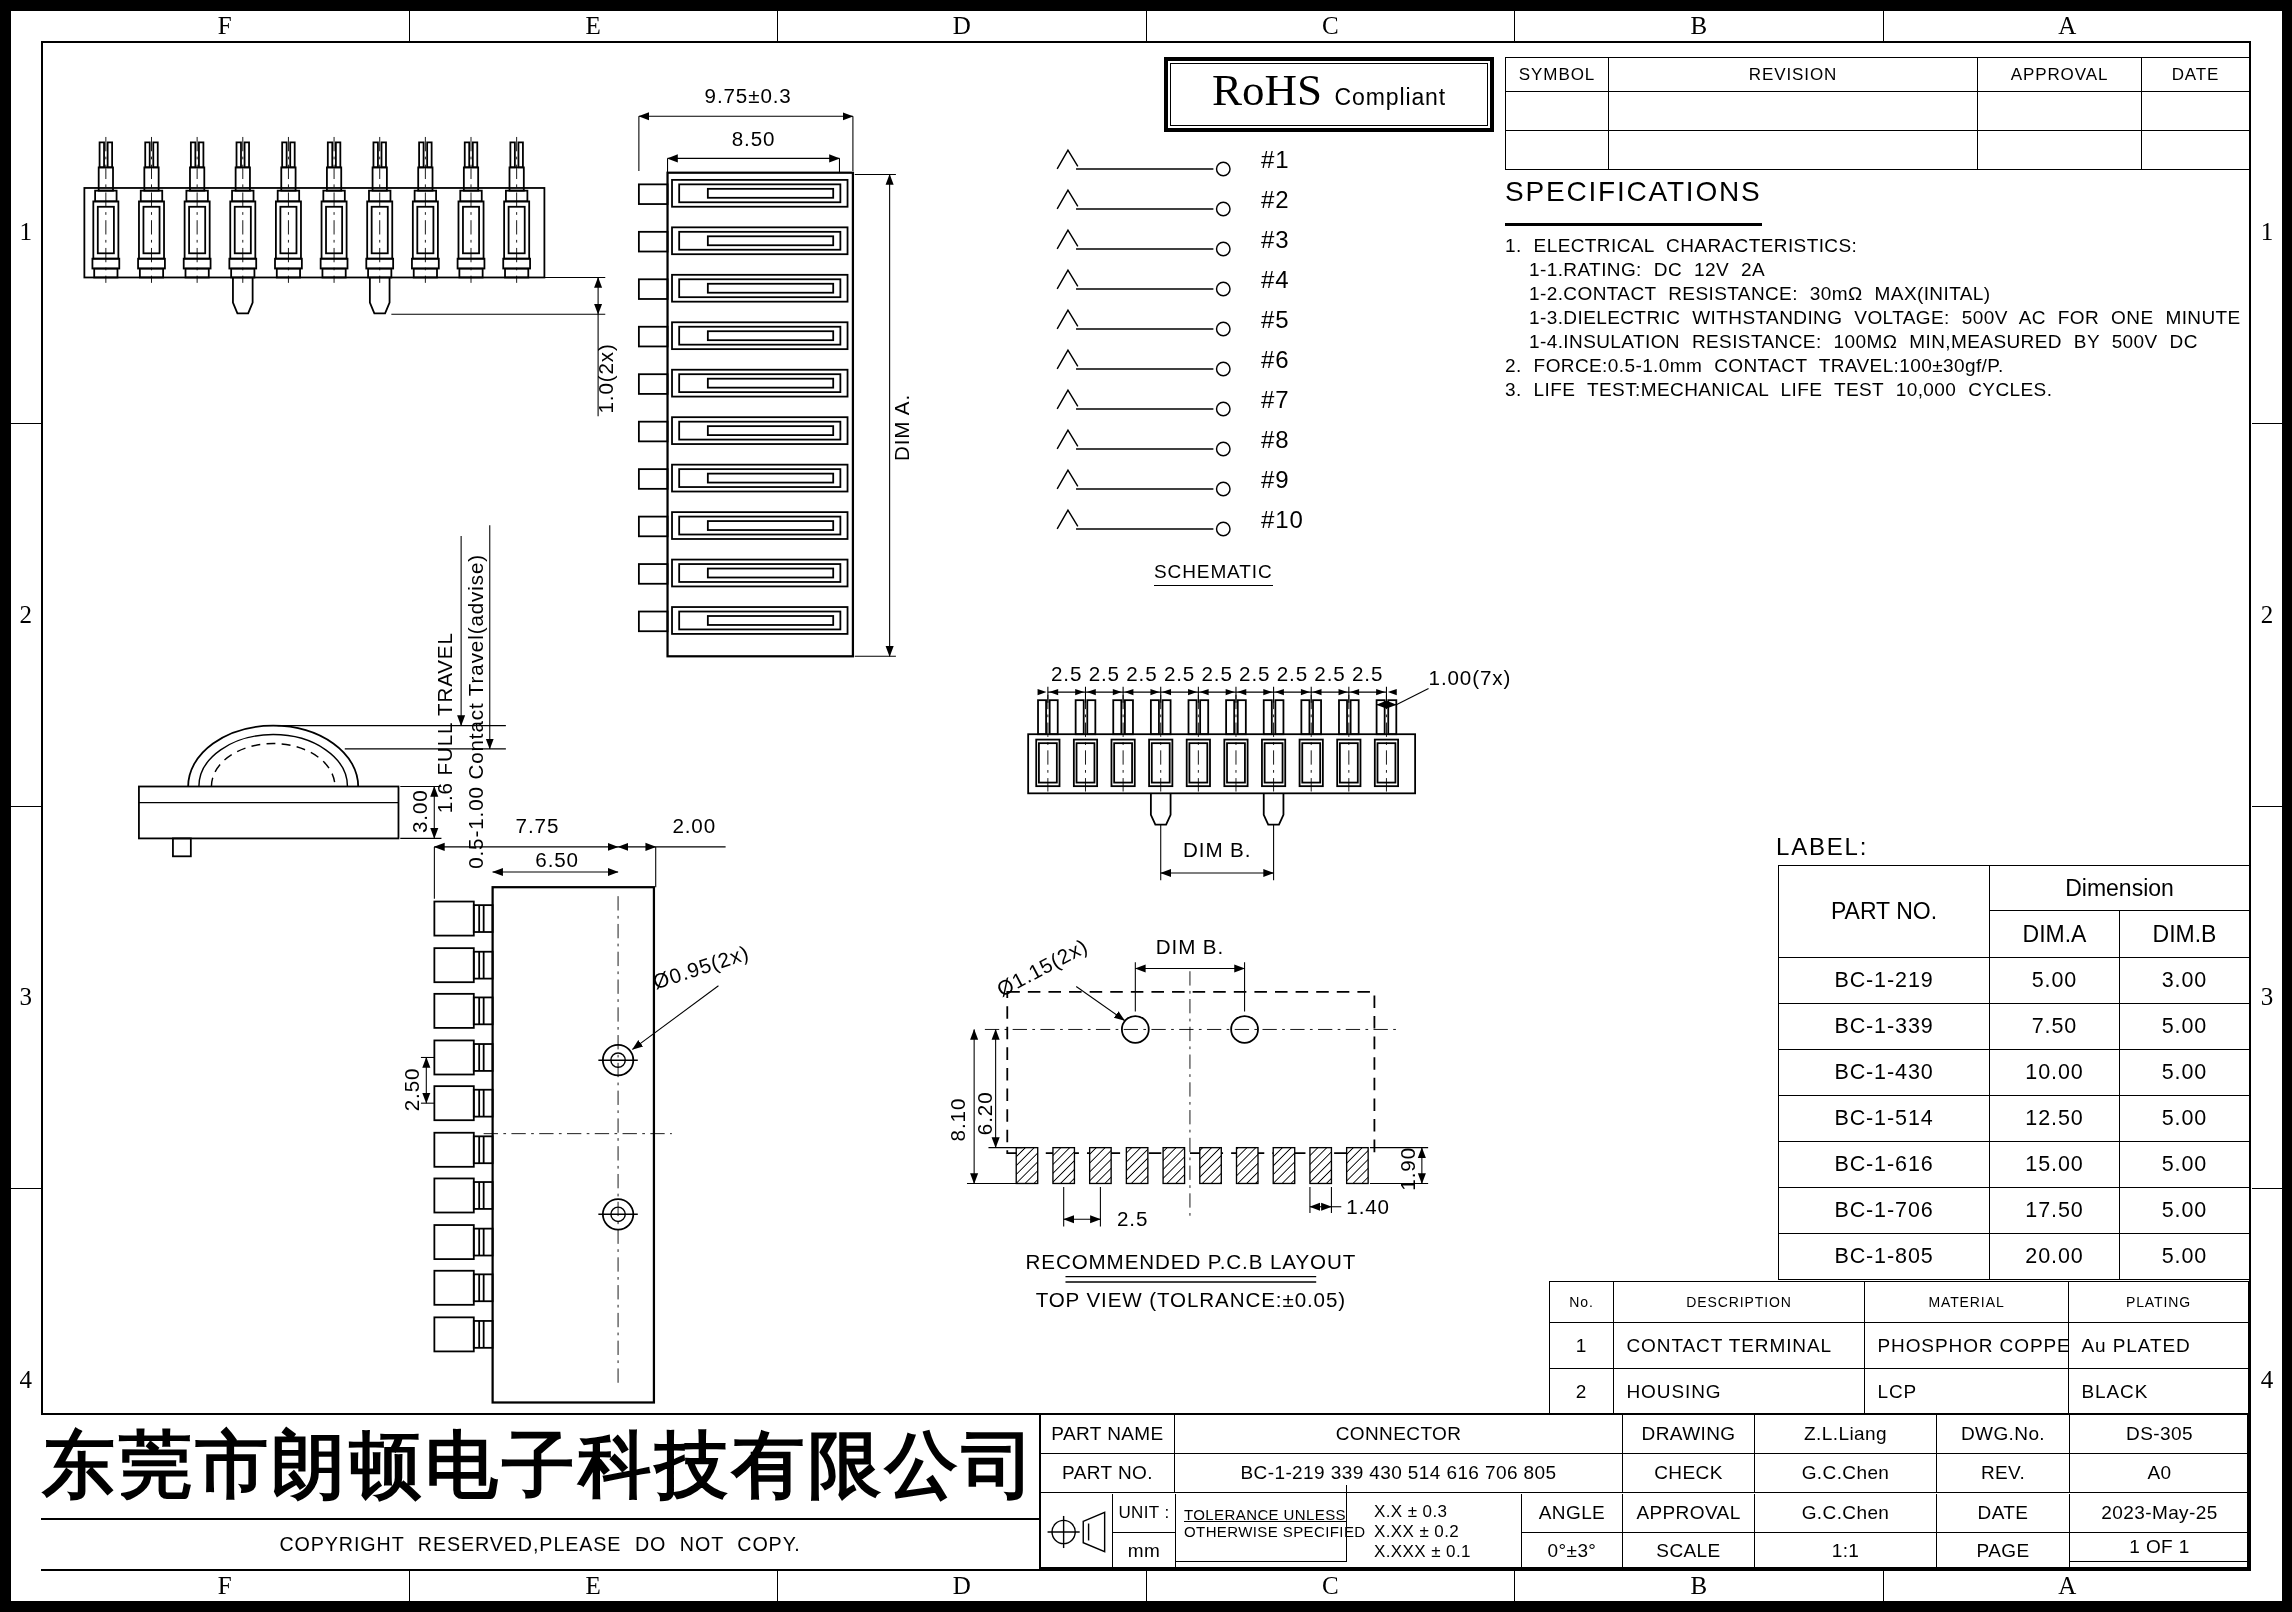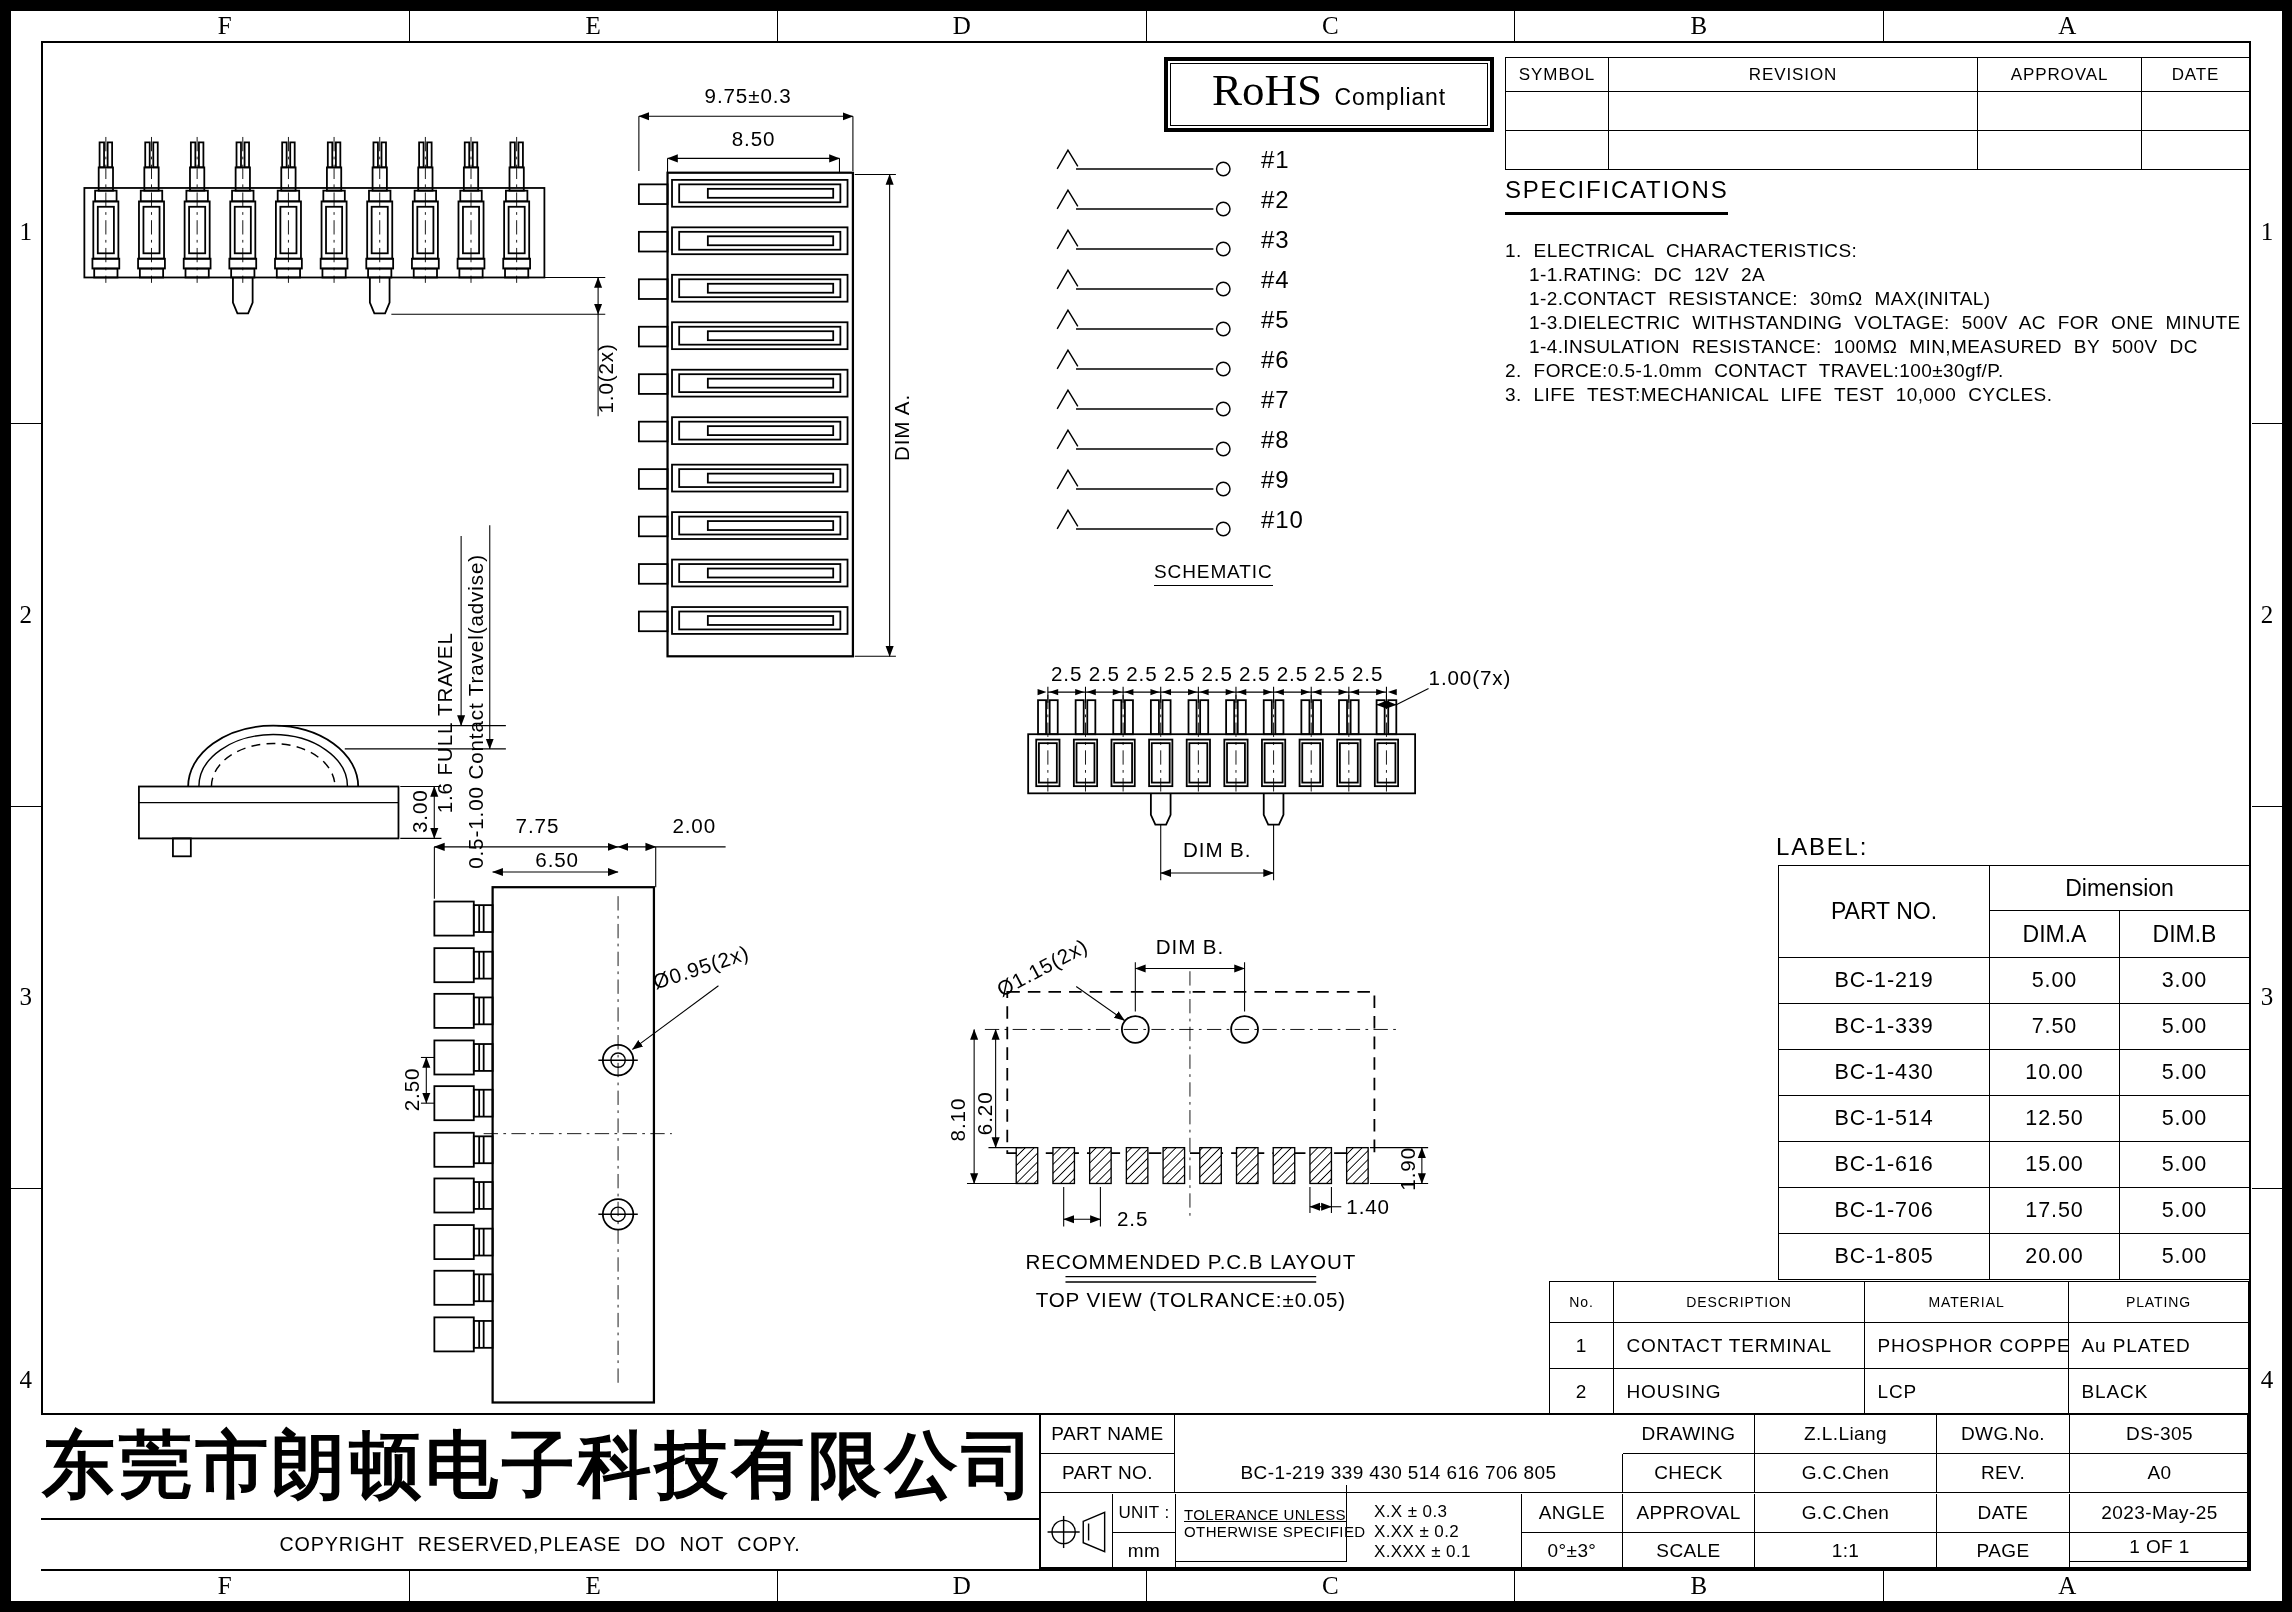--- a/index.html
+++ b/index.html
@@ -24,21 +24,21 @@
   .rohs-inner{position:absolute;inset:1.8px;border:1.3px solid #000;display:flex;align-items:baseline;justify-content:center;gap:12.5px}
   .rohs-title{font:45px "Liberation Serif",serif}
   .rohs-sub{font:23px "Liberation Sans",sans-serif;letter-spacing:0.9px}
   
   table.tbl{position:absolute;border-collapse:collapse;table-layout:fixed;background:#fff}
   .tbl th,.tbl td{border:1.8px solid #000;text-align:center;font-weight:normal;overflow:hidden;white-space:nowrap}
   #revTable th{font-size:17px;height:34px;letter-spacing:0.9px}
   #revTable td{height:39px}
   
   .spec{position:absolute;left:1505px;top:176px;width:752px}
-  .spec-title{font-size:24px;letter-spacing:1.8px;border-bottom:3.6px solid #000;display:inline-block;padding-bottom:8px;margin-bottom:24px}
+  .spec-title{font-size:28px;letter-spacing:1.8px;border-bottom:3.6px solid #000;display:inline-block;padding-bottom:15px;margin-bottom:8px}
   .spec-line{font-size:19px;line-height:24px;letter-spacing:0.4px;word-spacing:6.3px;white-space:nowrap}
   .spec-line.ind{padding-left:24px}
   
   .schematic{position:absolute;left:1050px;top:140px}
   .sch-row{height:40px;display:flex;align-items:center;gap:9px}
   .sch-label{font-size:24px;letter-spacing:0.9px}
   .sch-caption{position:absolute;left:1154px;top:561px;font-size:19px;letter-spacing:0.9px;border-bottom:1.8px solid #000;padding-bottom:1.8px}
   
   .label-title{position:absolute;left:1776px;top:833px;font-size:24px;letter-spacing:1.8px}
   #labelTable th{font-size:23px}
@@ -572,20 +572,21 @@
         <td>2</td>
         <td class="l">HOUSING</td>
         <td class="l">LCP</td>
         <td class="l">BLACK</td>
       </tr>
     </tbody>
 </table>
 
 <div class="tblock">
   <div class="tbc" style="left:0;top:0;width:134px;height:39px">PART NAME</div>
+  <div class="tbc" style="left:134px;top:0;width:448px;height:39px">CONNECTOR</div>
   <div class="tbc" style="left:582px;top:0;width:132px;height:39px">DRAWING</div>
   <div class="tbc" style="left:714px;top:0;width:182px;height:39px">Z.L.Liang</div>
   <div class="tbc" style="left:896px;top:0;width:133px;height:39px">DWG.No.</div>
   <div class="tbc" style="left:1028px;top:0;width:182px;height:39px">DS-305</div>
 
   <div class="tbc" style="left:0;top:39px;width:134px;height:39px">PART NO.</div>
   <div class="tbc" style="left:134px;top:39px;width:448px;height:39px">BC-1-219 339 430 514 616 706 805</div>
   <div class="tbc" style="left:582px;top:39px;width:132px;height:39px">CHECK</div>
   <div class="tbc" style="left:714px;top:39px;width:182px;height:39px">G.C.Chen</div>
   <div class="tbc" style="left:896px;top:39px;width:133px;height:39px">REV.</div>

